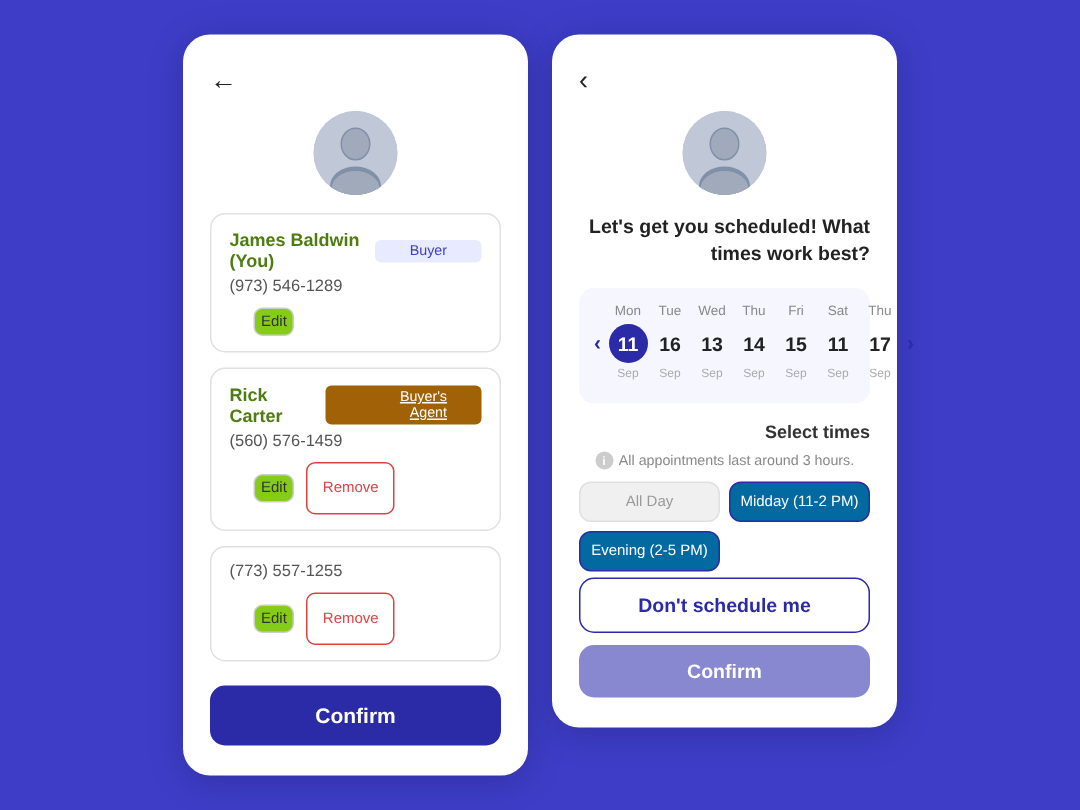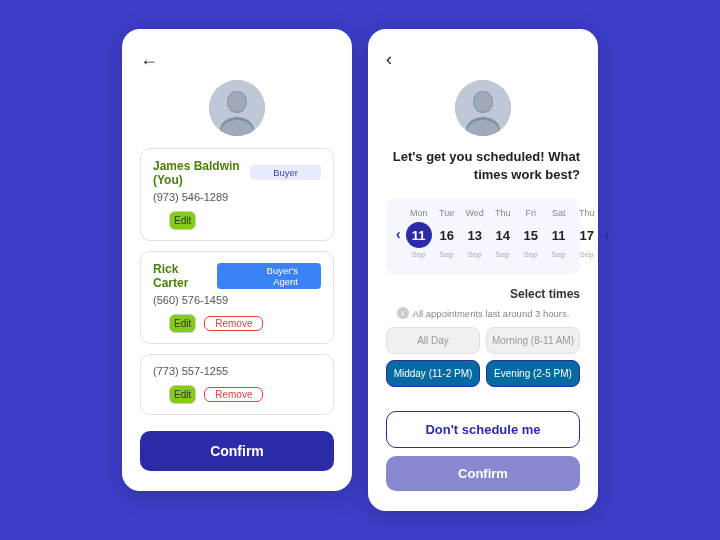--- a/index.html
+++ b/index.html
@@ -77,21 +77,21 @@
       color: #4d7c0f;
     }
     .badge {
       font-size: 9.5px;
       padding: 2px 23px;
       border-radius: 4px;
       font-weight: 500;
       text-align: right;
     }
     .badge-buyer { background: #e8eaff; color: #3d3dc8; }
-    .badge-buyers-agent { background: #3b82f6; color: #fff; }
+    .badge-buyers-agent { background: #a16207; color: #fff; text-decoration: underline; }
     .badge-sellers-agent { background: #3d3dc8; color: #fff; }
     .contact-phone {
       font-size: 11px;
       color: #555;
       margin-bottom: 8px;
     }
     .contact-actions {
       display: flex;
       gap: 8px;
       align-items: center;
@@ -104,21 +104,21 @@
       padding: 3px 4px;
       cursor: pointer;
       color: #333;
       margin-left: 16px;
     }
     .btn-remove {
       border: 1px solid #e04040;
       background: #fff;
       border-radius: 6px;
       font-size: 10px;
-      padding: 1px 10px;
+      padding: 11px 10px;
       cursor: pointer;
       color: #e04040;
     }
     .btn-confirm-main {
       width: 100%;
       background: #2b2ba8;
       color: #fff;
       border: none;
       border-radius: 10px;
       padding: 12px;
@@ -220,21 +220,21 @@
       display: flex;
       align-items: center;
       justify-content: center;
       font-weight: 700;
       flex-shrink: 0;
     }
     .time-grid {
       display: grid;
       grid-template-columns: 1fr 1fr;
       gap: 6px;
-      margin-bottom: 24px;
+      margin-bottom: 4px;
     }
     .time-btn {
       border: 1px solid #e0e0e0;
       background: #f0f0f0;
       color: #999;
       border-radius: 8px;
       padding: 7px 4px;
       font-size: 10px;
       text-align: center;
       cursor: pointer;
@@ -383,21 +383,20 @@
       </div>
     </div>
 
     <div class="times-section-title">Select times</div>
     <div class="all-appt-note">
       <div class="info-icon">i</div>
       <span>All appointments last around 3 hours.</span>
     </div>
     <div class="time-grid" id="time-grid-container">
         <div class="time-btn">All Day</div>
-        <div class="time-btn">Morning (8-11 AM)</div>
         <div class="time-btn selected">Midday (11-2 PM)</div>
         <div class="time-btn selected">Evening (2-5 PM)</div>
       </div>
 
     <button class="btn-dont-schedule">Don't schedule me</button>
     <button class="btn-confirm-sched">Confirm</button>
   </div>
 </div>
 
 </body></html>

